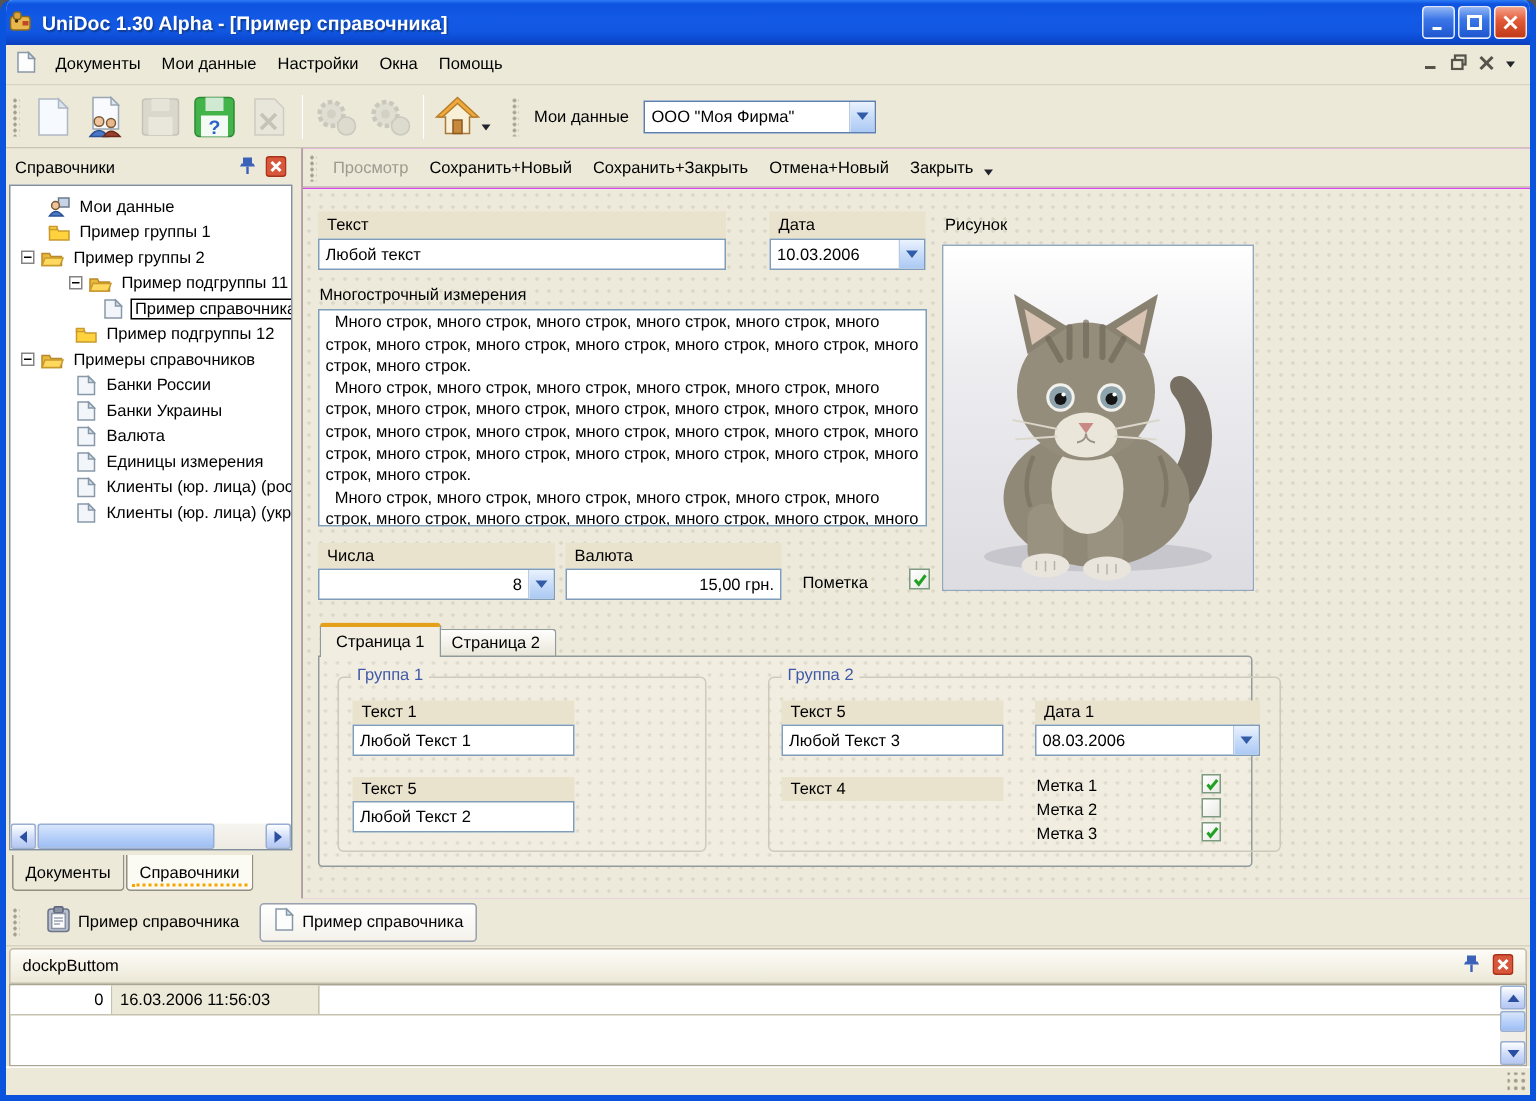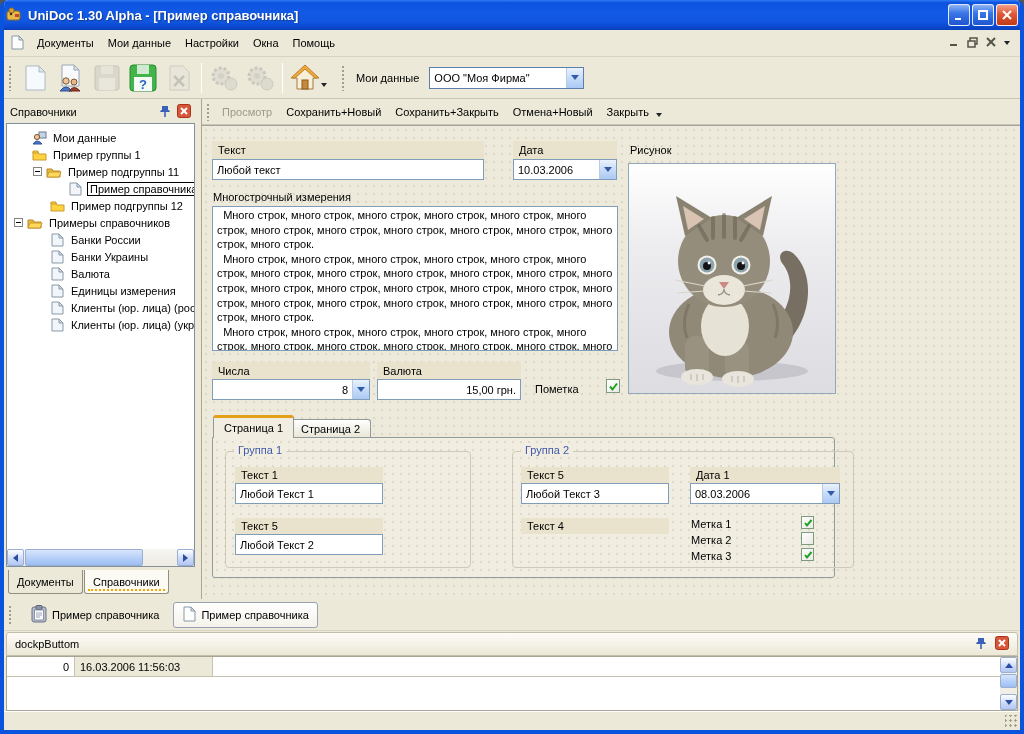--- a/index.html
+++ b/index.html
@@ -63,21 +63,21 @@
   .chev-l{width:0;height:0;border-top:4px solid transparent;border-bottom:4px solid transparent;border-right:5px solid #2B4FA0;}
   .chev-r{width:0;height:0;border-top:4px solid transparent;border-bottom:4px solid transparent;border-left:5px solid #2B4FA0;}
   .chev-u{width:0;height:0;border-left:4px solid transparent;border-right:4px solid transparent;border-bottom:5px solid #2B4FA0;}
   .chev-d{width:0;height:0;border-left:4px solid transparent;border-right:4px solid transparent;border-top:5px solid #2B4FA0;}
   
   .dock-tab{position:absolute;height:24px;display:flex;align-items:center;justify-content:center;padding:0 8px;
     border:1px solid #928F82;border-top:none;border-radius:0 0 3px 3px;background:#ECE9D8;}
   .dock-tab.active{background:#FBFAF3;border-color:#928F82;}
   .dock-tab.active::after{content:"";position:absolute;left:3px;right:3px;bottom:2px;border-bottom:2px dotted #F7A600;}
   
-  #main{position:absolute;left:197px;top:99px;width:819px;height:500px;background:#a3a3a3;border-left:1px solid #AAA694;}
+  #main{position:absolute;left:197px;top:99px;width:819px;height:500px;background:#d946ef;border-left:1px solid #AAA694;}
   #actionbar{position:absolute;left:0;top:0;width:100%;height:26px;display:flex;align-items:center;border-bottom:1px solid #C9C5B2;background:#ECE9D8;}
   .act{padding:0 7px;white-space:nowrap;}
   .act.disabled{color:#9D9A8E;}
   #formarea{position:absolute;left:0;top:27px;width:100%;height:473px;background:#EDEADB;
     background-image:radial-gradient(rgba(110,100,70,.14) 1px,transparent 1.2px);background-size:8px 8px;}
   .plain-label{position:absolute;white-space:nowrap;}
   #multiline{position:absolute;background:#fff;border:1px solid #7F9DB9;font:11px "Liberation Sans",sans-serif;
     line-height:14.6px;padding:1px 4px;white-space:pre-wrap;overflow:hidden;}
   
   #picture-box{position:absolute;border:1px solid #92A7BC;background:#fff;}
@@ -275,21 +275,33 @@
         </div>
         <div class="tree-row" style="padding-left:24px;">
           <span class="ticon">
               <svg width="15" height="13">
                 <path d="M1 4 h5 l1 2 h7 v6 h-13 z" fill="#FFD23E" stroke="#C89A2E"></path>
                 <path d="M1 3 h5 v2 h-5 z" fill="#FFD23E" stroke="#C89A2E"></path>
               </svg>
             </span>
           <span class="tlabel">Пример группы 1</span>
         </div>
-        <div class="tree-row" style="padding-left:26px;">
+        <div class="tree-row" style="padding-left:7px;">
+          <span class="exp">
+              <i></i>
+            </span>
+          <span class="ticon">
+              <svg width="16" height="13">
+                <path d="M1 4 h5 l1 2 h7 v6 h-13 z" fill="#E8B93A" stroke="#B9882A"></path>
+                <path d="M3 7 h12 l-2 5 h-12 z" fill="#FFD95E" stroke="#C89A2E"></path>
+              </svg>
+            </span>
+          <span class="tlabel">Пример группы 2</span>
+        </div>
+        <div class="tree-row" style="padding-left:39px;">
           <span class="exp">
               <i></i>
             </span>
           <span class="ticon">
               <svg width="16" height="13">
                 <path d="M1 4 h5 l1 2 h7 v6 h-13 z" fill="#E8B93A" stroke="#B9882A"></path>
                 <path d="M3 7 h12 l-2 5 h-12 z" fill="#FFD95E" stroke="#C89A2E"></path>
               </svg>
             </span>
           <span class="tlabel">Пример подгруппы 11</span>

